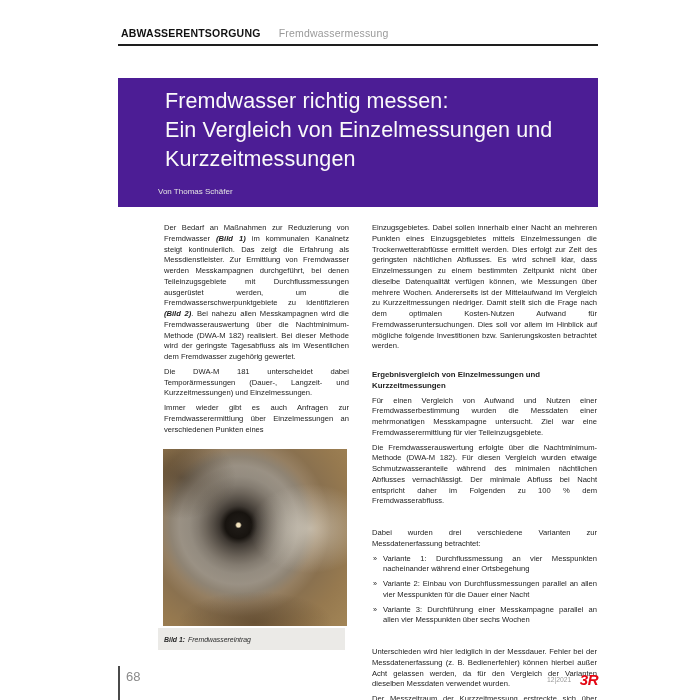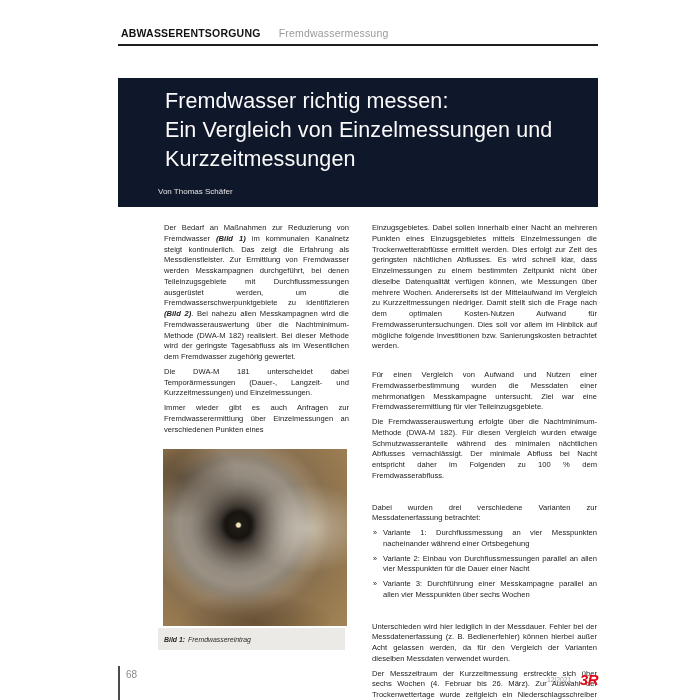--- a/index.html
+++ b/index.html
@@ -10,21 +10,21 @@
   }
   .abs{position:absolute;}
 
   
   .kicker{left:121px;top:27px;font-size:10.5px;letter-spacing:.2px;white-space:nowrap;}
   .kicker .section{font-weight:bold;color:#111;}
   .kicker .topic{color:#9a9a9a;margin-left:6px;padding-left:9px;}
   .header-rule{left:118px;top:44px;width:480px;height:2px;background:#1e1e1e;}
 
   
-  .title-block{left:118px;top:78px;width:480px;height:129px;background:#0f172a;color:#fafafa;box-sizing:border-box;padding:9px 20px 0 47px;}
+  .title-block{left:118px;top:78px;width:480px;height:129px;background:#4c1d95;color:#fafafa;box-sizing:border-box;padding:9px 20px 0 47px;}
   .title-block h1{margin:0;font-size:21.5px;line-height:29px;font-weight:400;letter-spacing:.1px;}
   .byline{position:absolute;left:40px;bottom:11px;font-size:8px;color:#e3e3e3;}
 
   
   .col{font-size:7.6px;line-height:10.75px;color:#1c1c1c;text-align:justify;}
   .col p{margin:4px;}
   .col-left{left:160px;top:219px;width:193px;}
   .col-right{left:368px;top:219px;width:233px;}
   .bi{font-weight:bold;font-style:italic;}
   .gap-s{height:10px;}
@@ -52,21 +52,21 @@
   }
   .caption-bar{
     left:158px;top:628px;width:187px;height:22px;background:#ebeae7;
     display:flex;align-items:center;box-sizing:border-box;padding-left:6px;
     font-size:6.9px;color:#2a2a2a;font-style:italic;
   }
   .caption-bar .lbl{font-weight:bold;margin-right:3px;}
 
   
   .footer-bar{left:118px;top:666px;width:2px;height:34px;background:#4a4a4a;}
-  .page-num{left:126px;top:669px;font-size:10px;color:#8a8a8a;}
+  .page-num{left:126px;top:669px;font-size:13px;color:#8a8a8a;}
   .issue-group{left:0;top:670px;width:598px;text-align:right;}
   .issue{font-size:6.8px;color:#9a9a9a;vertical-align:middle;}
   .logo-3r{font-size:15px;font-weight:900;font-style:italic;color:#e30613;letter-spacing:-.5px;margin-left:4px;vertical-align:middle;}
 </style>
 </head>
 <body>
 
 <div class="abs kicker">
   <span class="section">ABWASSERENTSORGUNG</span>
   <span class="topic">Fremdwassermessung</span>
@@ -88,20 +88,21 @@
 
 <div class="abs photo"></div>
 <div class="abs caption-bar">
   <span class="lbl">Bild 1:</span>
   <span>Fremdwassereintrag</span>
 </div>
 
 <div class="abs col col-right">
   <p>Einzugsgebietes. Dabei sollen innerhalb einer Nacht an mehreren Punkten eines Einzugsgebietes mittels Einzelmessungen die Trockenwetterabflüsse ermittelt werden. Dies erfolgt zur Zeit des geringsten nächtlichen Abflusses. Es wird schnell klar, dass Einzelmessungen zu einem bestimmten Zeitpunkt nicht über dieselbe Datenqualität verfügen können, wie Messungen über mehrere Wochen. Andererseits ist der Mittelaufwand im Vergleich zu Kurzzeitmessungen niedriger. Damit stellt sich die Frage nach dem optimalen Kosten-Nutzen Aufwand für Fremdwasseruntersuchungen. Dies soll vor allem im Hinblick auf mögliche folgende Investitionen bzw. Sanierungskosten betrachtet werden.</p>
   <div class="gap-s"></div>
+  <p class="subhead">Ergebnisvergleich von Einzelmessungen und Kurzzeitmessungen</p>
   <p>Für einen Vergleich von Aufwand und Nutzen einer Fremdwasserbestimmung wurden die Messdaten einer mehrmonatigen Messkampagne untersucht. Ziel war eine Fremdwasserermittlung für vier Teileinzugsgebiete.</p>
   <p>Die Fremdwasserauswertung erfolgte über die Nachtminimum-Methode (DWA-M 182). Für diesen Vergleich wurden etwaige Schmutzwasseranteile während des minimalen nächtlichen Abflusses vernachlässigt. Der minimale Abfluss bei Nacht entspricht daher im Folgenden zu 100 % dem Fremdwasserabfluss.</p>
   <div class="gap-m"></div>
   <p>Dabei wurden drei verschiedene Varianten zur Messdatenerfassung betrachtet:</p>
   <p class="bullet-item"><span class="marker">»</span><span>Variante 1: Durchflussmessung an vier Messpunkten nacheinander während einer Ortsbegehung</span></p>
   <p class="bullet-item"><span class="marker">»</span><span>Variante 2: Einbau von Durchflussmessungen parallel an allen vier Messpunkten für die Dauer einer Nacht</span></p>
   <p class="bullet-item"><span class="marker">»</span><span>Variante 3: Durchführung einer Messkampagne parallel an allen vier Messpunkten über sechs Wochen</span></p>
   <div class="gap-m"></div>
   <p>Unterschieden wird hier lediglich in der Messdauer. Fehler bei der Messdatenerfassung (z. B. Bedienerfehler) können hierbei außer Acht gelassen werden, da für den Vergleich der Varianten dieselben Messdaten verwendet wurden.</p>
   <p>Der Messzeitraum der Kurzzeitmessung erstreckte sich über sechs Wochen (4. Februar bis 26. März). Zur Auswahl der Trockenwettertage wurde zeitgleich ein Niederschlagsschreiber betrieben. Das Kriterium für Trockenwettertage war eine Niederschlagssumme von 0,3 mm am betrachteten Tag sowie</p>

